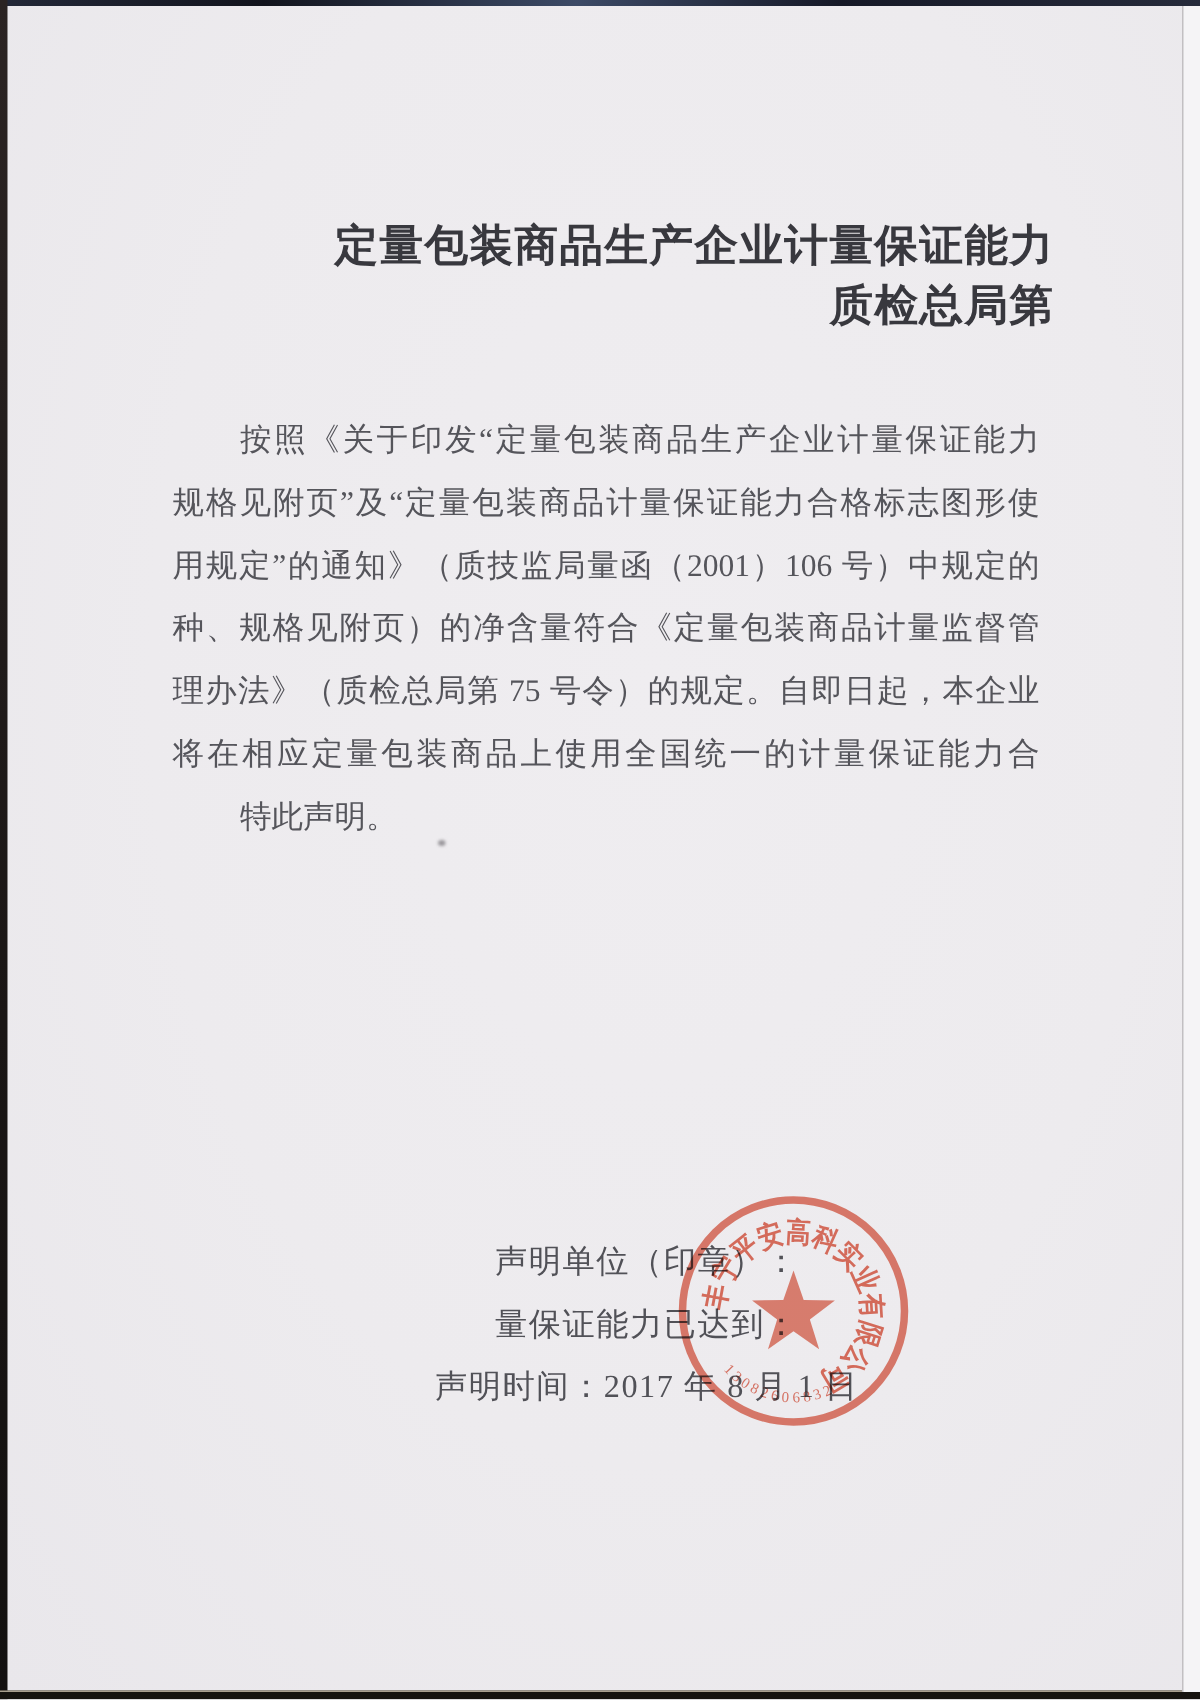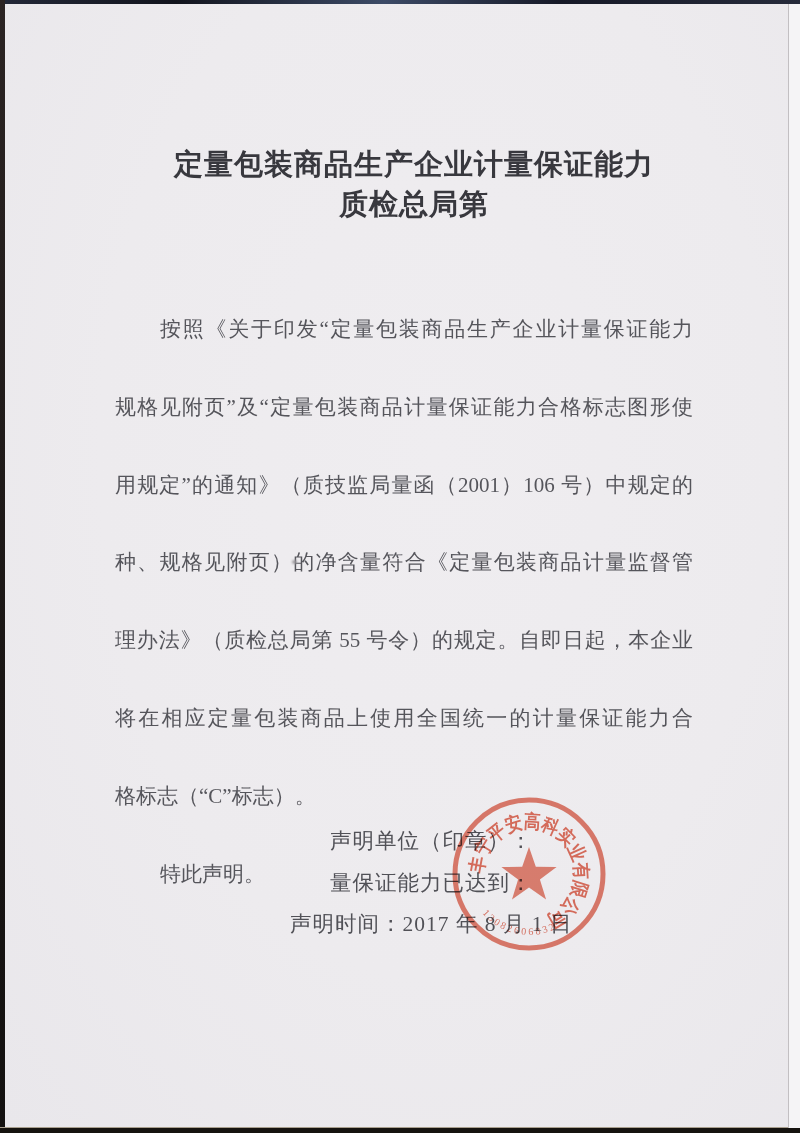--- a/index.html
+++ b/index.html
@@ -8,25 +8,25 @@
   .paper{position:absolute;left:5px;top:4px;width:784px;height:1124px;
          background:radial-gradient(ellipse at 55% 40%, #efedf0 0%, #edebee 55%, #e9e7eb 100%);}
   .edge-top{position:absolute;left:0;top:0;width:800px;height:4px;
             background:linear-gradient(90deg,#232838,#12141d 22%,#3c4a66 48%,#161927 70%,#262b3b 100%);}
   .edge-left{position:absolute;left:0;top:0;width:5px;height:1133px;
              background:linear-gradient(180deg,#2b2423,#1a1615 60%,#131110);}
   .edge-bottom{position:absolute;left:0;bottom:0;width:800px;height:5px;background:#16130f;
                border-top:1px solid #a99f8e;}
   .scanner-right{position:absolute;right:0;top:4px;width:11px;height:1124px;background:#f5f4f6;
                  border-left:1px solid #c2bfc2;}
-  .title{position:absolute;left:120px;top:140px;width:578px;text-align:center;
+  .title{position:absolute;left:120px;top:140px;width:578px;text-align:right;
          font-size:29px;font-weight:bold;line-height:40px;color:#38383e;letter-spacing:1px;}
   .bodytext{position:absolute;left:110px;top:269px;width:578px;
             font-size:21px;line-height:41.8px;color:#55555b;}
-  .bodytext div{height:41.8px;white-space:nowrap;margin-top:36px;}
+  .bodytext div{height:41.8px;white-space:nowrap;}
   .jl{text-align:justify;text-align-last:justify;}
   .ll{text-align:left;}
   .indent{text-indent:45px;}
   .sig{position:absolute;left:285px;top:817px;font-size:21.5px;line-height:41.6px;
        color:#515157;letter-spacing:1px;text-align:center;}
   .speck{position:absolute;left:287px;top:556px;width:5px;height:4px;border-radius:50%;
          background:#9a979c;filter:blur(1px);}
   .seal{position:absolute;left:430px;top:775px;mix-blend-mode:multiply;opacity:.88;}
   .seal text{font-family:"Liberation Serif","DejaVu Serif",serif;}
 </style>
@@ -39,23 +39,22 @@
     <div class="title">
       <div>定量包装商品生产企业计量保证能力</div>
       <div>质检总局第</div>
     </div>
 
     <div class="bodytext">
       <div class="jl indent">按照《关于印发“定量包装商品生产企业计量保证能力</div>
       <div class="jl">规格见附页”及“定量包装商品计量保证能力合格标志图形使</div>
       <div class="jl">用规定”的通知》（质技监局量函（2001）106 号）中规定的</div>
       <div class="jl">种、规格见附页）的净含量符合《定量包装商品计量监督管</div>
-      <div class="jl">理办法》（质检总局第 55 号令）的规定。自即日起，本企业</div>
+      <div class="jl">理办法》（质检总局第 75 号令）的规定。自即日起，本企业</div>
       <div class="jl">将在相应定量包装商品上使用全国统一的计量保证能力合</div>
-      <div class="ll">格标志（“C”标志）。</div>
       <div class="ll indent">特此声明。</div>
     </div>
 
     <div class="sig">
       <div>声明单位（印章）：</div>
       <div>量保证能力已达到：</div>
       <div><span>声明时间：</span><span>2017 年 8 月 1 日</span></div>
     </div>
 
     <div class="speck"></div>

